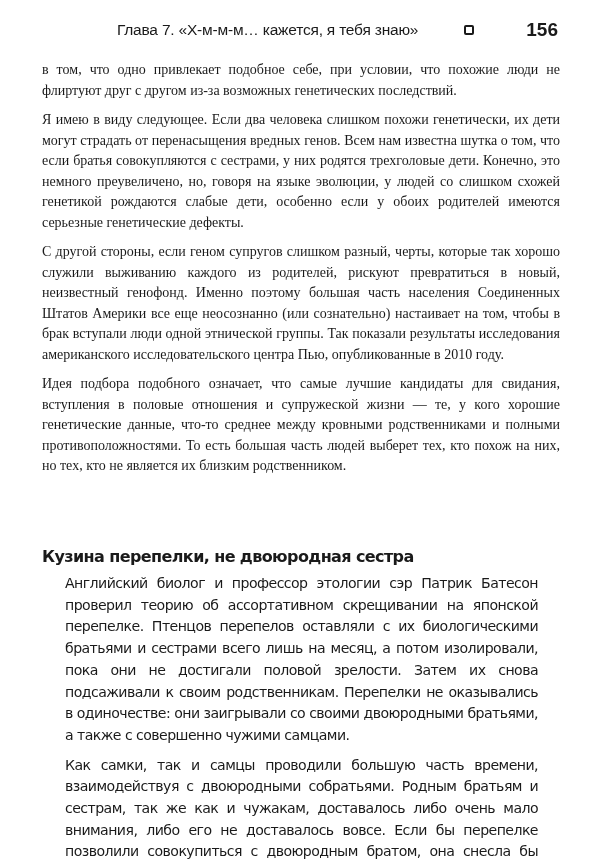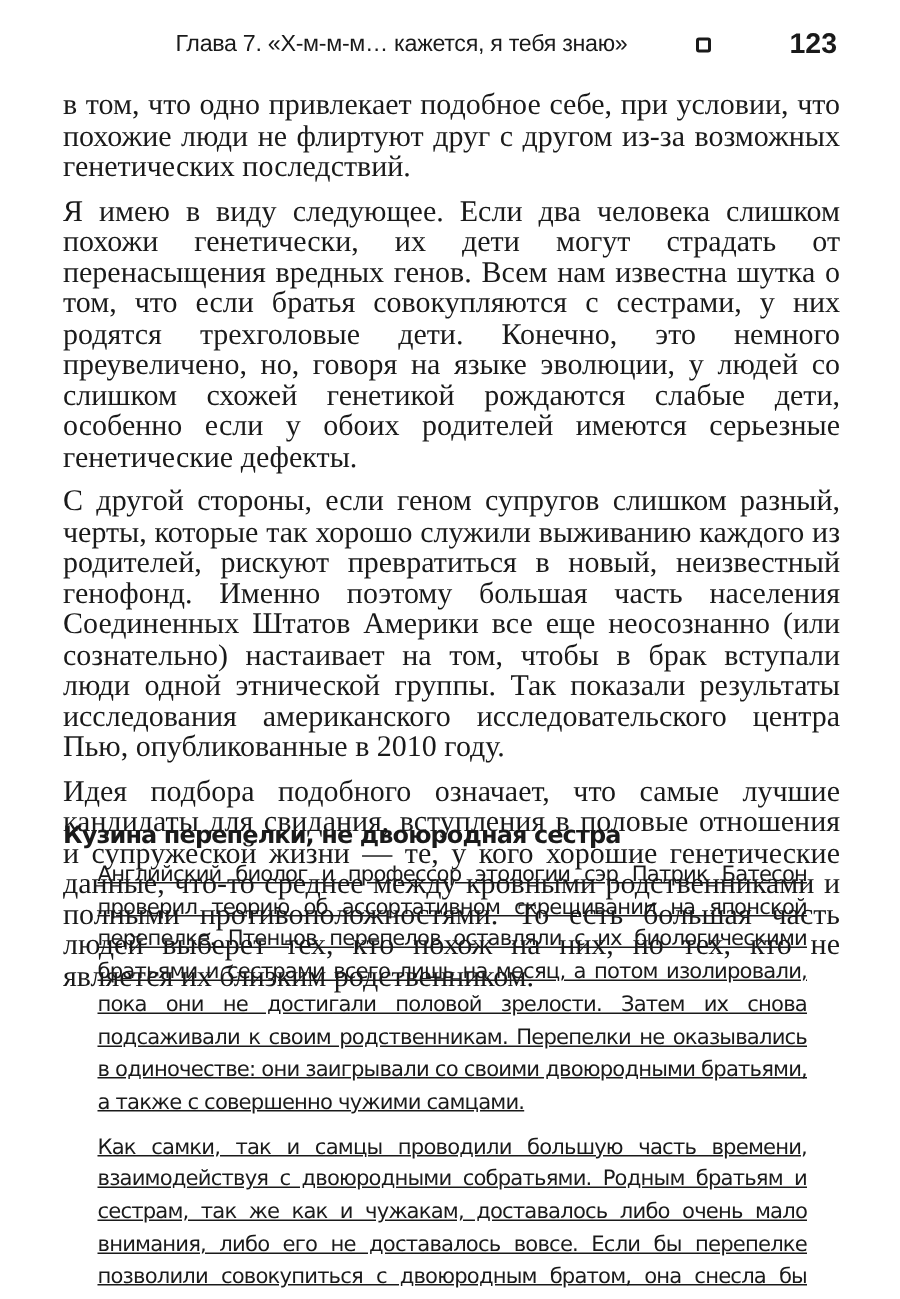--- a/index.html
+++ b/index.html
@@ -10,44 +10,44 @@
     font-family: "Liberation Sans", sans-serif; font-size: 15.5px; gap: 32px;
   }
   .header .title { letter-spacing: -0.2px; }
   .header .box {
     display: inline-block; width: 10px; height: 10px; border: 2px solid #1a1a1a;
     border-radius: 2px; margin: 0 20px 0 14px; box-sizing: border-box;
   }
   .header .page { font-weight: bold; font-size: 19px; }
   .body {
     position: absolute; top: 60px; left: 42px; width: 518px;
-    font-family: "Liberation Serif", serif; font-size: 20px; line-height: 20.5px;
+    font-family: "Liberation Serif", serif; font-size: 14px; line-height: 20.5px;
     text-align: justify; hyphens: manual;
   }
   .body p { margin: 0 0 9px 0; }
   .section-title {
     position: absolute; top: 547px; left: 42px;
     font-family: "DejaVu Sans", sans-serif; font-weight: bold; font-size: 16px;
     letter-spacing: -0.6px;
     text-align: right;
   }
   .sidebar {
     position: absolute; top: 573px; left: 65px; width: 473px;
     font-family: "DejaVu Sans", sans-serif; font-size: 14.1px; line-height: 21.7px;
     text-align: justify; letter-spacing: -0.55px;
   }
-  .sidebar p { margin: 0 0 8px 0; text-decoration: underline; }
+  .sidebar p { margin: 0 0 8px 0; }
 </style>
 </head>
 <body>
 
 <div class="header">
   <span class="title">Глава 7. «Х-м-м-м… кажется, я тебя знаю»</span>
   <span class="box"></span>
-  <span class="page">123</span>
+  <span class="page">156</span>
 </div>
 
 <div class="body">
   <p>в том, что одно привлекает подобное себе, при условии, что похожие люди не флиртуют друг с другом из-за возможных генетических последствий.</p>
   <p>Я имею в виду следующее. Если два человека слишком похожи гене­тически, их дети могут страдать от перенасыщения вредных генов. Всем нам известна шутка о том, что если братья совокупляются с сестрами, у них родятся трехголовые дети. Конечно, это немного преувеличено, но, говоря на языке эволюции, у людей со слишком схожей генетикой рождаются слабые дети, особенно если у обоих родителей имеются серьезные генетические дефекты.</p>
   <p>С другой стороны, если геном супругов слишком разный, черты, которые так хорошо служили выживанию каждого из родителей, рискуют превратиться в новый, неизвестный генофонд. Именно по­этому большая часть населения Соединенных Штатов Америки все еще неосознанно (или сознательно) настаивает на том, чтобы в брак вступали люди одной этнической группы. Так показали результаты исследования американского исследовательского центра Пью, опу­бликованные в 2010 году.</p>
   <p>Идея подбора подобного означает, что самые лучшие кандидаты для свидания, вступления в половые отношения и супружеской жизни — те, у кого хорошие генетические данные, что-то среднее между кровными родственниками и полными противоположностя­ми. То есть большая часть людей выберет тех, кто похож на них, но тех, кто не является их близким родственником.</p>
 </div>
 
 <div class="section-title">Кузина перепелки, не двоюродная сестра</div>

